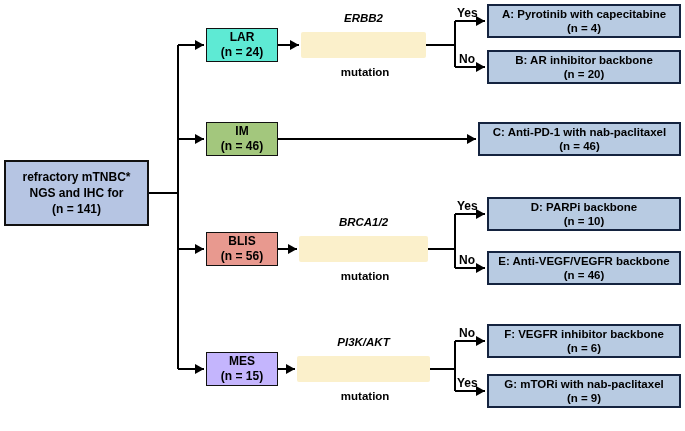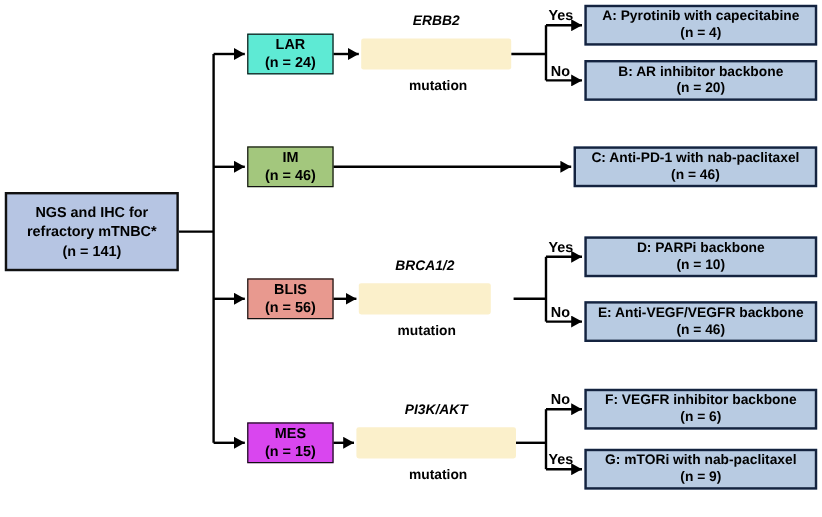--- a/index.html
+++ b/index.html
@@ -26,30 +26,30 @@
     font-size:12px;line-height:16px;
   }
   .subtype{
     left:206px;width:72px;height:34px;
     border:1.5px solid #111;
     font-size:12px;line-height:15px;
   }
   .st-lar{top:28px;background:#5eead4;}
   .st-im{top:122px;background:#a3c77d;}
   .st-blis{top:232px;background:#e8998f;}
-  .st-mes{top:352px;background:#d946ef;}
+  .st-mes{top:352px;background:#c4b5fd;}
   .mut{
     height:26px;background:#fbf0cb;
     font-size:11.5px;flex-direction:column;
     border-radius:2px;
   }
   .mut .gene{font-style:italic;white-space:pre;}
   .mut .suffix{white-space:pre;margin-top:42px;}
   .mut-erbb2{left:301px;top:32px;width:125px;}
-  .mut-brca{left:299px;top:236px;width:110px;}
+  .mut-brca{left:299px;top:236px;width:129px;}
   .mut-pi3k{left:297px;top:356px;width:133px;}
   .outcome{
     left:487px;width:194px;height:34px;
     background:#b8cbe2;border:2px solid #14233f;
     font-size:11.5px;line-height:14.5px;
   }
   .oc-a{top:4px;}
   .oc-b{top:50px;}
   .oc-c{left:478px;top:122px;width:203px;}
   .oc-d{top:197px;}
@@ -104,22 +104,22 @@
 
       <path d="M277,369 H295" marker-end="url(#arw)"></path>
       <path d="M430,369 H455"></path>
       <path d="M455,341 V391"></path>
       <path d="M455,341 H485" marker-end="url(#arw)"></path>
       <path d="M455,391 H485" marker-end="url(#arw)"></path>
     </g>
   </svg>
 
   <div class="box root-box">
+    <div>refractory mTNBC*</div>
     <div>NGS and IHC for</div>
-    <div>refractory mTNBC*</div>
     <div>(n = 141)</div>
   </div>
 
   <div class="box subtype st-lar">
     <div>LAR</div>
     <div>(n = 24)</div>
   </div>
   <div class="box subtype st-im">
     <div>IM</div>
     <div>(n = 46)</div>

